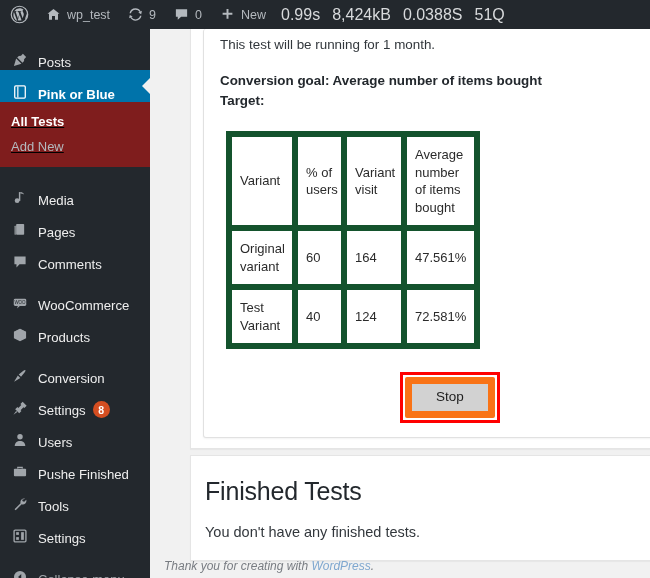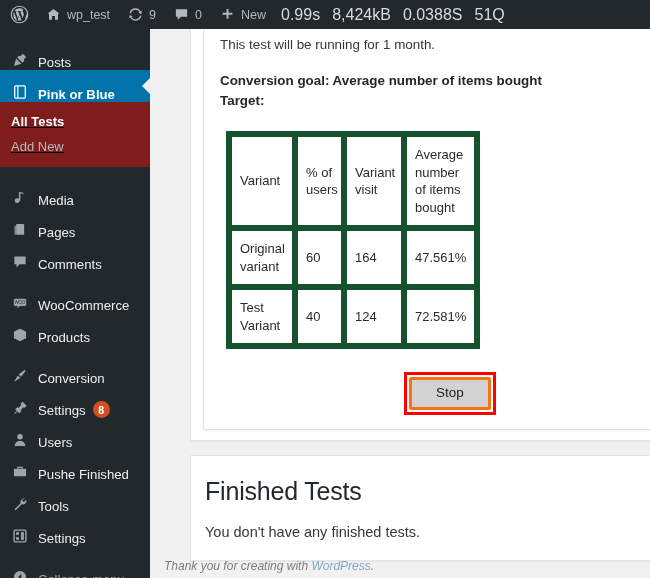--- a/index.html
+++ b/index.html
@@ -170,21 +170,21 @@
   }
   .stop-outline {
     border: 3px solid #ff0000;
     padding: 2px;
     display: inline-block;
     line-height: 0;
   }
   .stop-btn {
     display: inline-block;
     background: #d2d2d2;
-    border: 3px solid #f97316;
+    border: 7px solid #f97316;
     border-radius: 2px;
     color: #1d1d1d;
     font-size: 13.5px;
     font-family: "Liberation Sans", sans-serif;
     padding: 5px 24px;
     line-height: 1.2;
     cursor: pointer;
   }
 
   .finished-title {

